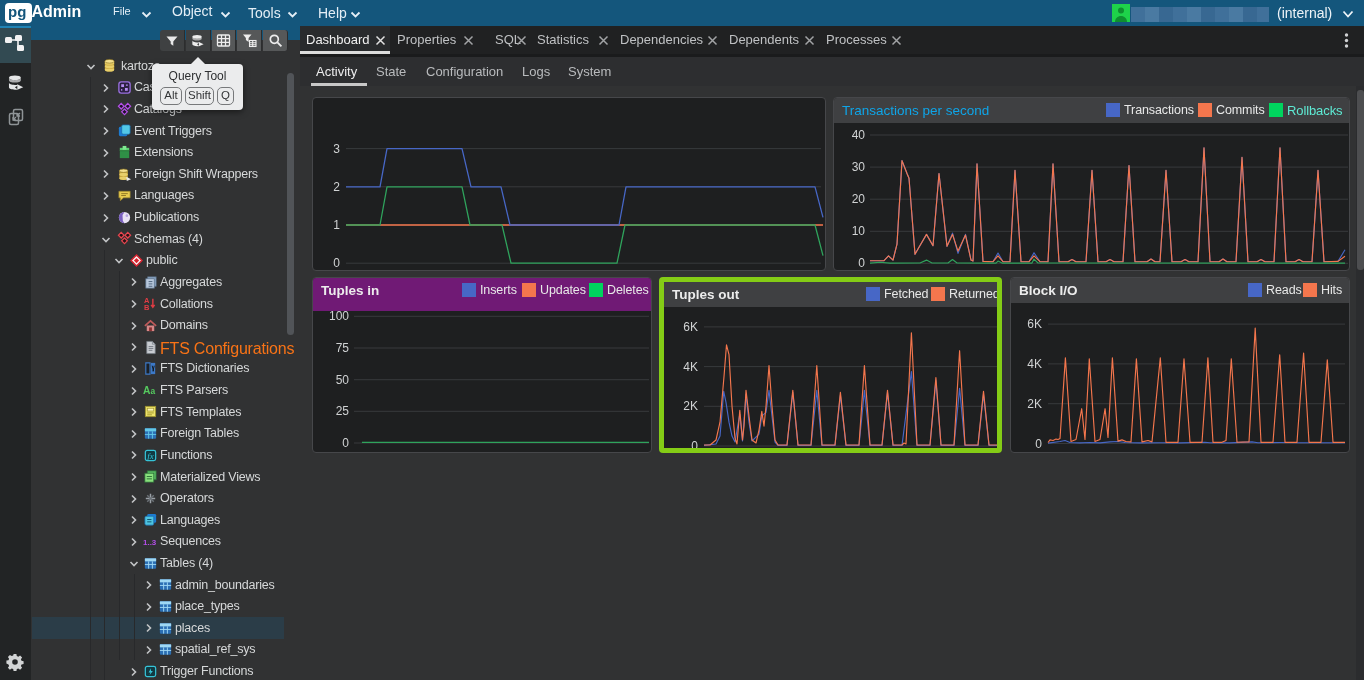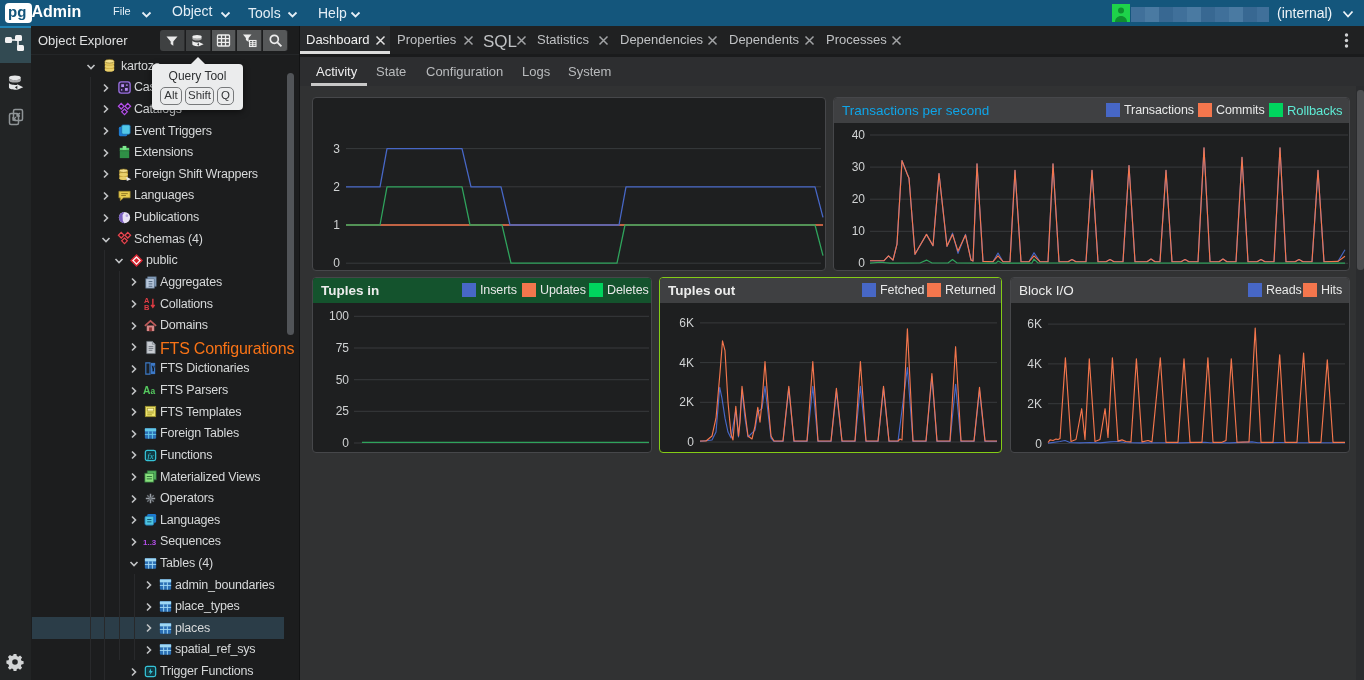--- a/index.html
+++ b/index.html
@@ -58,24 +58,20 @@
           <rect x="7.5" y="2.5" width="9" height="11" rx="1.5"></rect>
           <rect x="3.5" y="6.5" width="9" height="11" rx="1.5"></rect>
           <path d="M14 6l-3 3m0-3v3h3" stroke-width="1.3"></path>
           <path d="M10 10l-3 3m0-3v3h3" stroke-width="1.3"></path>
         </g>
       </svg>
  <svg style="position:absolute;left:6px;top:627px" width="18" height="18" viewBox="0 0 18 18">
         <path fill="#d2d4d5" fill-rule="evenodd" d="M7.6 1h2.8l.4 2.1 1.5.6 1.8-1.2 2 2-1.2 1.8.6 1.5 2.1.4v2.8l-2.1.4-.6 1.5 1.2 1.8-2 2-1.8-1.2-1.5.6-.4 2.1H7.6l-.4-2.1-1.5-.6-1.8 1.2-2-2 1.2-1.8-.6-1.5L.4 10.4V7.6l2.1-.4.6-1.5-1.2-1.8 2-2 1.8 1.2 1.5-.6zM9 6.2A2.8 2.8 0 1 0 9 11.8 2.8 2.8 0 0 0 9 6.2z"></path>
       </svg>
 </div>
-<div style="position:absolute;left:31px;top:26px;width:269px;height:654px;background:#1c1d1e;border-right:1px solid #121314">
- <div style="position:absolute;left:7px;top:6.5px;font-size:13px;color:#dfe0e1">Object Explorer</div>
- <div style="position:absolute;left:0;top:28px;width:268px;height:1px;background:#242628"></div>
-</div>
 <div style="position:absolute;left:0;top:0;width:0;height:0">
       <div style="position:absolute;left:160.0px;top:30px;width:24.8px;height:21px;background:#3f4142;border-radius:3px 0 0 3px;border-right:1px solid #2c2d2e;display:flex;align-items:center;justify-content:center">
         <svg width="14" height="14" viewBox="0 0 14 14">
           <path d="M1.5 2.5h11L8.3 7.5v4.2L5.7 10V7.5z" fill="#e8e8e8"></path>
         </svg>
       </div>
       <div style="position:absolute;left:185.8px;top:30px;width:24.8px;height:21px;background:#3f4142;border-right:1px solid #2c2d2e;display:flex;align-items:center;justify-content:center">
         <svg width="15" height="15" viewBox="0 0 16 16">
           <path fill="#ececec" d="M2.5 4v8c0 1.2 2.3 2 5 2 .8 0 1.6-.1 2.3-.2L7.5 12l2.5-1.5V9.8c-.7.2-1.6.2-2.5.2-2.7 0-5-.8-5-2z"></path>
           <ellipse cx="7.5" cy="4" rx="5" ry="2" fill="#ececec"></ellipse>
@@ -387,21 +383,21 @@
 <div style="position:absolute;left:300px;top:26px;width:90px;height:28px;background:#292b2d"></div>
     <div style="position:absolute;left:300px;top:51px;width:90px;height:3px;background:#dcdcdc"></div>
     <div style="position:absolute;left:306px;top:32px;font-size:13px;color:#f0f0f0">Dashboard</div>
     <svg style="position:absolute;left:375px;top:35px" width="11" height="11" viewBox="0 0 11 11">
       <path d="M1.5 1.5 9.5 9.5M9.5 1.5 1.5 9.5" stroke="#e2e2e2" stroke-width="1.5"></path>
     </svg>
     <div style="position:absolute;left:397px;top:32px;font-size:13px;color:#bfc1c3">Properties</div>
     <svg style="position:absolute;left:463px;top:35px" width="11" height="11" viewBox="0 0 11 11">
       <path d="M1.5 1.5 9.5 9.5M9.5 1.5 1.5 9.5" stroke="#a2a4a6" stroke-width="1.5"></path>
     </svg>
-    <div style="position:absolute;left:483px;top:32px;font-size:17px;color:#bfc1c3">SQL</div>
+    <div style="position:absolute;left:495px;top:32px;font-size:13px;color:#bfc1c3">SQL</div>
     <svg style="position:absolute;left:516px;top:35px" width="11" height="11" viewBox="0 0 11 11">
       <path d="M1.5 1.5 9.5 9.5M9.5 1.5 1.5 9.5" stroke="#a2a4a6" stroke-width="1.5"></path>
     </svg>
     <div style="position:absolute;left:537px;top:32px;font-size:13px;color:#bfc1c3">Statistics</div>
     <svg style="position:absolute;left:598px;top:35px" width="11" height="11" viewBox="0 0 11 11">
       <path d="M1.5 1.5 9.5 9.5M9.5 1.5 1.5 9.5" stroke="#a2a4a6" stroke-width="1.5"></path>
     </svg>
     <div style="position:absolute;left:620px;top:32px;font-size:13px;color:#bfc1c3">Dependencies</div>
     <svg style="position:absolute;left:707px;top:35px" width="11" height="11" viewBox="0 0 11 11">
       <path d="M1.5 1.5 9.5 9.5M9.5 1.5 1.5 9.5" stroke="#a2a4a6" stroke-width="1.5"></path>
@@ -465,21 +461,21 @@
         <line x1="36" y1="108.3" x2="514" y2="108.3" stroke="#383a3c" stroke-width="1"></line>
         <text x="31" y="112.3" text-anchor="end" font-size="12" fill="#d0d2d3" font-family="Liberation Sans">10</text>
         <line x1="36" y1="140.3" x2="514" y2="140.3" stroke="#383a3c" stroke-width="1"></line>
         <text x="31" y="144.3" text-anchor="end" font-size="12" fill="#d0d2d3" font-family="Liberation Sans">0</text>
         <polyline points="36.0,137.7 50.0,137.7 54.5,132.9 59.0,137.1 63.0,121.1 68.0,37.6 73.0,50.5 75.0,55.3 81.0,131.3 85.0,124.3 92.5,111.4 99.0,122.7 105.0,50.5 113.0,123.3 118.5,110.1 124.0,130.4 131.5,111.4 137.0,137.1 139.0,138.1 143.0,40.9 149.0,138.4 159.0,138.7 164.0,130.0 169.0,138.7 176.0,138.7 181.0,47.3 187.0,138.7 195.0,138.7 200.0,129.7 206.0,138.7 214.0,138.7 219.0,40.9 225.0,138.7 234.0,138.7 238.0,136.5 242.0,138.7 252.0,138.7 258.0,47.3 264.0,138.7 272.0,138.7 276.0,136.5 280.0,138.7 289.0,138.7 295.0,42.5 301.0,138.7 313.0,138.7 317.0,136.1 321.0,138.7 326.0,138.7 332.0,47.3 338.0,138.7 347.0,138.7 351.0,136.5 355.0,138.7 364.0,138.7 370.0,24.8 376.0,138.7 385.0,138.7 389.0,136.1 393.0,138.7 402.0,138.7 408.0,34.4 414.0,138.7 423.0,138.7 427.0,136.5 431.0,138.7 440.0,138.7 446.0,24.8 452.0,138.7 461.0,138.7 465.0,136.5 469.0,138.7 478.0,138.7 484.0,47.3 490.0,138.7 504.0,138.4 511.0,126.8" fill="none" stroke="#4767c6" stroke-width="1.15" stroke-linejoin="round"></polyline>
         <polyline points="36.0,137.7 50.0,137.7 54.5,132.9 59.0,137.1 63.0,121.1 68.0,37.6 73.0,50.5 75.0,55.3 81.0,131.3 85.0,124.3 92.5,111.4 99.0,122.7 105.0,50.5 113.0,123.3 118.5,111.4 124.0,128.1 131.5,112.1 137.0,137.1 139.0,138.1 143.0,40.9 149.0,138.4 159.0,138.7 164.0,132.9 169.0,138.7 176.0,138.7 181.0,47.3 187.0,138.7 195.0,138.7 200.0,132.9 206.0,138.7 214.0,138.7 219.0,40.9 225.0,138.7 234.0,138.7 238.0,136.5 242.0,138.7 252.0,138.7 258.0,47.3 264.0,138.7 272.0,138.7 276.0,136.5 280.0,138.7 289.0,138.7 295.0,42.5 301.0,138.7 313.0,138.7 317.0,136.1 321.0,138.7 326.0,138.7 332.0,47.3 338.0,138.7 347.0,138.7 351.0,136.5 355.0,138.7 364.0,138.7 370.0,24.8 376.0,138.7 385.0,138.7 389.0,136.1 393.0,138.7 402.0,138.7 408.0,34.4 414.0,138.7 423.0,138.7 427.0,136.5 431.0,138.7 440.0,138.7 446.0,24.8 452.0,138.7 461.0,138.7 465.0,136.5 469.0,138.7 478.0,138.7 484.0,47.3 490.0,138.7 504.0,138.4 511.0,133.2" fill="none" stroke="#f4764d" stroke-width="1.15" stroke-linejoin="round"></polyline>
         <polyline points="36.0,140.1 46.0,139.3 56.0,140.1 86.0,140.0 92.5,137.1 98.0,140.0 114.0,140.0 118.5,136.5 123.0,140.0 162.0,140.1 164.0,138.1 168.0,140.1 198.0,140.1 200.0,136.1 204.0,140.0 511.0,140.1" fill="none" stroke="#2fa35c" stroke-width="1.15" stroke-linejoin="round"></polyline>
       </svg>
     </div>
     <div style="position:absolute;left:312px;top:277px;width:340px;height:176px;background:#1e1f20;border:1px solid #46474a;border-radius:4px;overflow:hidden">
-      <div style="position:absolute;left:0;top:0;width:100%;height:25px;background:#14532d">
+      <div style="position:absolute;left:0;top:0;width:100%;height:33px;background:#701a75">
         <div style="position:absolute;left:8px;top:4.5px;font-size:13.5px;font-weight:bold;color:#ececec">Tuples in</div>
         <div style="position:absolute;left:149px;top:5px;width:14px;height:14px;background:#4767c6"></div>
         <div style="position:absolute;left:167px;top:5px;font-size:12.5px;letter-spacing:-0.1px;color:#e8e8e8;white-space:nowrap">Inserts</div>
         <div style="position:absolute;left:209px;top:5px;width:14px;height:14px;background:#f4764d"></div>
         <div style="position:absolute;left:227px;top:5px;font-size:12.5px;letter-spacing:-0.1px;color:#e8e8e8;white-space:nowrap">Updates</div>
         <div style="position:absolute;left:276px;top:5px;width:14px;height:14px;background:#00d45e"></div>
         <div style="position:absolute;left:294px;top:5px;font-size:12.5px;letter-spacing:-0.1px;color:#e8e8e8;white-space:nowrap">Deletes</div>
       </div>
       <svg width="341" height="150" viewBox="0 0 341 150" style="position:absolute;left:0;top:25px">
         <line x1="41" y1="13.3" x2="336" y2="13.3" stroke="#383a3c" stroke-width="1"></line>
@@ -488,21 +484,21 @@
         <text x="36" y="49.0" text-anchor="end" font-size="12" fill="#d0d2d3" font-family="Liberation Sans">75</text>
         <line x1="41" y1="76.7" x2="336" y2="76.7" stroke="#383a3c" stroke-width="1"></line>
         <text x="36" y="80.7" text-anchor="end" font-size="12" fill="#d0d2d3" font-family="Liberation Sans">50</text>
         <line x1="41" y1="108.3" x2="336" y2="108.3" stroke="#383a3c" stroke-width="1"></line>
         <text x="36" y="112.3" text-anchor="end" font-size="12" fill="#d0d2d3" font-family="Liberation Sans">25</text>
         <line x1="41" y1="140.0" x2="336" y2="140.0" stroke="#383a3c" stroke-width="1"></line>
         <text x="36" y="144.0" text-anchor="end" font-size="12" fill="#d0d2d3" font-family="Liberation Sans">0</text>
         <line x1="49" y1="139.3" x2="336" y2="139.3" stroke="#2fa35c" stroke-width="1.3"></line>
       </svg>
     </div>
-    <div style="position:absolute;left:659px;top:277px;width:343px;height:176px;background:#1e1f20;border:1px solid #84cc16;border-radius:4px;overflow:hidden">
+    <div style="position:absolute;left:659px;top:277px;width:343px;height:176px;background:#1e1f20;border:5px solid #84cc16;border-radius:4px;overflow:hidden">
       <div style="position:absolute;left:0;top:0;width:100%;height:25px;background:#3f4042">
         <div style="position:absolute;left:8px;top:4.5px;font-size:13.5px;font-weight:bold;color:#ececec">Tuples out</div>
         <div style="position:absolute;left:202px;top:5px;width:14px;height:14px;background:#4767c6"></div>
         <div style="position:absolute;left:220px;top:5px;font-size:12.5px;letter-spacing:-0.1px;color:#e8e8e8;white-space:nowrap">Fetched</div>
         <div style="position:absolute;left:267px;top:5px;width:14px;height:14px;background:#f4764d"></div>
         <div style="position:absolute;left:285px;top:5px;font-size:12.5px;letter-spacing:-0.1px;color:#e8e8e8;white-space:nowrap">Returned</div>
       </div>
       <svg width="344" height="150" viewBox="0 0 344 150" style="position:absolute;left:0;top:25px">
         <line x1="40" y1="19.9" x2="337" y2="19.9" stroke="#383a3c" stroke-width="1"></line>
         <text x="34" y="23.9" text-anchor="end" font-size="12" fill="#d0d2d3" font-family="Liberation Sans">6K</text>
@@ -511,21 +507,21 @@
         <line x1="40" y1="99.3" x2="337" y2="99.3" stroke="#383a3c" stroke-width="1"></line>
         <text x="34" y="103.3" text-anchor="end" font-size="12" fill="#d0d2d3" font-family="Liberation Sans">2K</text>
         <line x1="40" y1="139.0" x2="337" y2="139.0" stroke="#383a3c" stroke-width="1"></line>
         <text x="34" y="143.0" text-anchor="end" font-size="12" fill="#d0d2d3" font-family="Liberation Sans">0</text>
         <polyline points="40.0,138.4 52.0,137.0 56.0,129.1 59.7,84.4 62.0,95.3 65.0,115.2 68.0,129.1 71.0,135.0 75.8,107.2 78.5,134.0 82.0,87.4 85.0,115.2 88.0,134.0 95.0,127.1 97.8,109.2 102.0,105.3 105.0,83.4 108.0,109.2 111.0,135.0 114.0,138.4 123.0,138.4 128.8,85.4 134.0,138.4 147.0,138.4 152.8,83.4 158.0,138.4 171.0,138.4 176.4,88.4 182.0,138.4 195.0,138.4 200.4,83.4 206.0,138.4 218.0,138.4 223.5,85.4 229.0,138.4 238.0,138.4 247.4,64.6 253.0,138.4 266.0,138.4 271.9,73.5 277.0,138.4 290.0,138.4 295.6,81.4 301.0,138.4 314.0,138.4 319.5,87.4 325.0,138.4 337.0,138.4" fill="none" stroke="#4767c6" stroke-width="1.15" stroke-linejoin="round"></polyline>
         <polyline points="40.0,138.0 46.0,138.0 52.0,133.0 56.0,115.2 60.0,69.5 62.5,37.8 65.0,47.7 68.0,99.3 71.0,131.1 73.0,137.0 75.8,103.3 78.5,133.0 80.0,119.2 82.0,83.4 85.0,109.2 88.0,133.0 92.0,136.0 95.0,123.1 97.8,104.3 100.0,119.2 102.0,99.3 105.0,58.6 108.0,99.3 111.0,133.0 114.0,138.0 123.0,138.0 128.8,83.4 134.0,138.0 147.0,138.0 152.8,58.6 158.0,138.0 171.0,138.0 176.4,85.4 182.0,138.0 195.0,138.0 200.4,58.6 206.0,138.0 218.0,138.0 223.5,83.4 229.0,138.0 238.0,138.0 240.0,136.0 242.0,137.0 247.4,25.9 253.0,138.0 266.0,138.0 271.9,70.5 277.0,138.0 290.0,138.0 295.6,43.7 301.0,138.0 314.0,138.0 319.5,84.4 325.0,138.0 337.0,138.0" fill="none" stroke="#f4764d" stroke-width="1.15" stroke-linejoin="round"></polyline>
       </svg>
     </div>
     <div style="position:absolute;left:1010px;top:277px;width:340px;height:176px;background:#1e1f20;border:1px solid #46474a;border-radius:4px;overflow:hidden">
       <div style="position:absolute;left:0;top:0;width:100%;height:25px;background:#3f4042">
-        <div style="position:absolute;left:8px;top:4.5px;font-size:13.5px;font-weight:normal;color:#ececec">Block I/O</div>
+        <div style="position:absolute;left:8px;top:4.5px;font-size:13.5px;font-weight:bold;color:#ececec">Block I/O</div>
         <div style="position:absolute;left:237px;top:5px;width:14px;height:14px;background:#4767c6"></div>
         <div style="position:absolute;left:255px;top:5px;font-size:12.5px;letter-spacing:-0.1px;color:#e8e8e8;white-space:nowrap">Reads</div>
         <div style="position:absolute;left:292px;top:5px;width:14px;height:14px;background:#f4764d"></div>
         <div style="position:absolute;left:310px;top:5px;font-size:12.5px;letter-spacing:-0.1px;color:#e8e8e8;white-space:nowrap">Hits</div>
       </div>
       <svg width="341" height="150" viewBox="0 0 341 150" style="position:absolute;left:0;top:25px">
         <line x1="37" y1="21.1" x2="334" y2="21.1" stroke="#383a3c" stroke-width="1"></line>
         <text x="31" y="25.1" text-anchor="end" font-size="12" fill="#d0d2d3" font-family="Liberation Sans">6K</text>
         <line x1="37" y1="60.9" x2="334" y2="60.9" stroke="#383a3c" stroke-width="1"></line>
         <text x="31" y="64.9" text-anchor="end" font-size="12" fill="#d0d2d3" font-family="Liberation Sans">4K</text>

